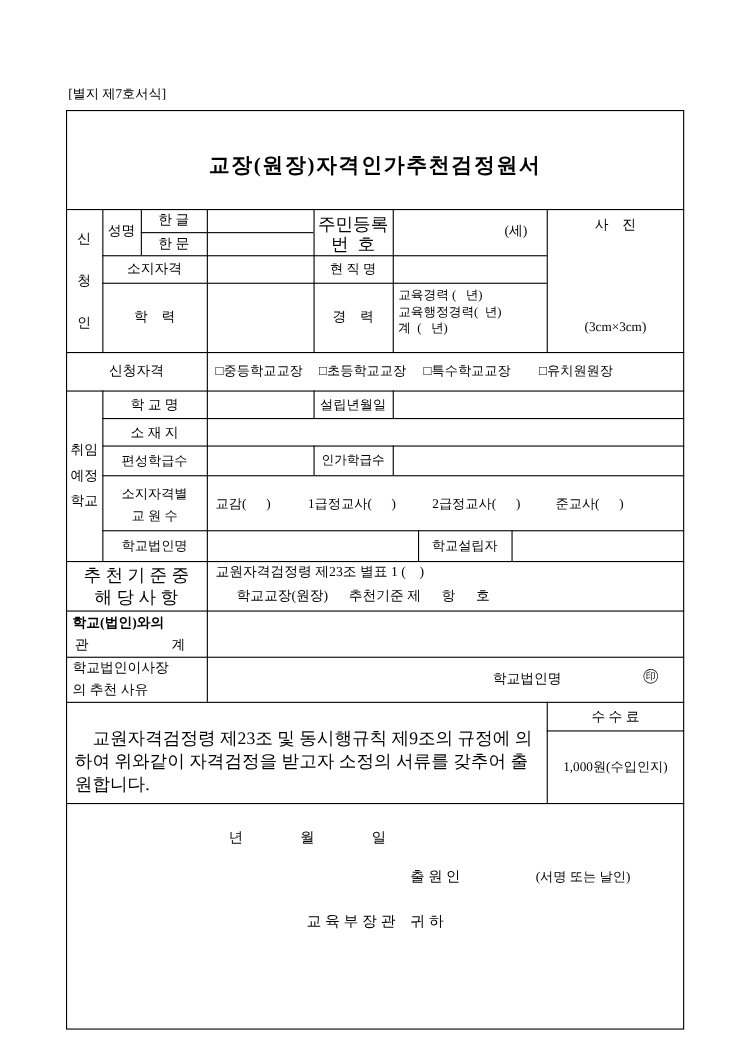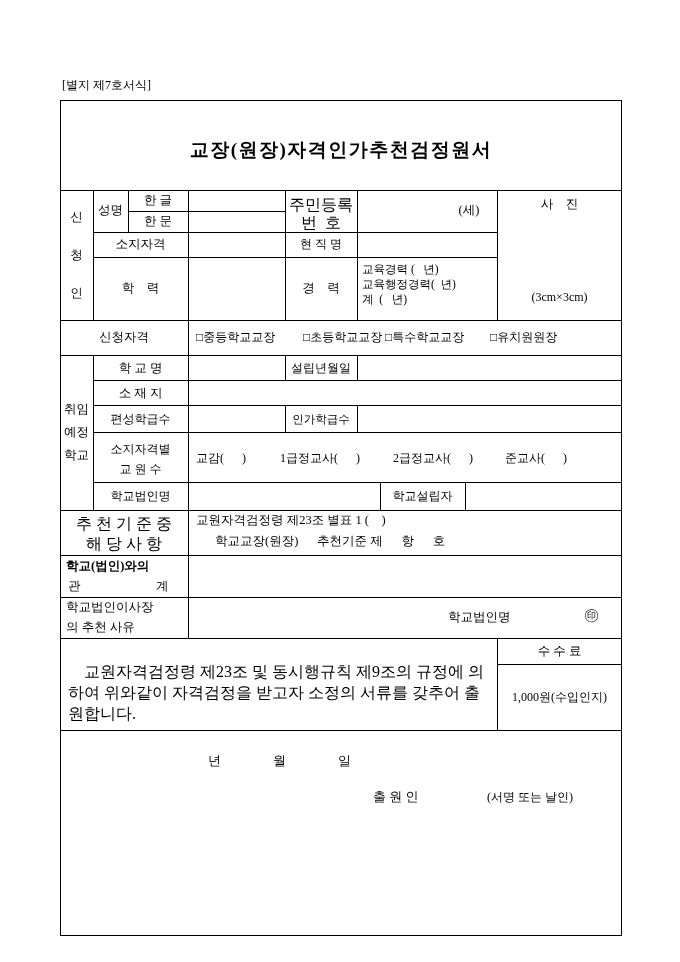--- a/index.html
+++ b/index.html
@@ -101,21 +101,21 @@
   <div class="field" style="left:189px; top:191px; width:96px; height:20px;"></div>
   <div class="field" style="left:189px; top:212px; width:96px; height:20px;"></div>
   <div class="field" style="left:358px; top:191px; width:85px; height:41px;"></div>
   <div class="field" style="left:189px; top:233px; width:96px; height:24px;"></div>
   <div class="field" style="left:358px; top:233px; width:139px; height:24px;"></div>
   <div class="field" style="left:189px; top:258px; width:96px; height:62px;"></div>
   <div class="field" style="left:498px; top:191px; width:124px; height:129px;"></div>
 
   <div class="txt tc" style="left:60px; top:331px; width:128px;">신청자격</div>
   <div class="txt f12" style="left:196px; top:331px;"><span>□</span><span>중등학교교장</span></div>
-  <div class="txt f12" style="left:290px; top:331px;margin-left:13px;"><span>□</span><span>초등학교교장</span></div>
+  <div class="txt f12" style="left:290px; top:331px;"><span>□</span><span>초등학교교장</span></div>
   <div class="txt f12" style="left:385px; top:331px;"><span>□</span><span>특수학교교장</span></div>
   <div class="txt f12" style="left:490px; top:331px;"><span>□</span><span>유치원원장</span></div>
 
   <div class="vcell" style="left:60px; top:355px; width:33px; height:155px;">
     <span class="vtext" style="width:2.1em; line-height:23px;">취임예정학교</span>
   </div>
   <div class="txt tc" style="left:93px; top:362px; width:95px;">학 교 명</div>
   <div class="txt tc f12" style="left:285px; top:362px; width:72px;">설립년월일</div>
   <div class="txt tc" style="left:93px; top:387px; width:95px;">소 재 지</div>
   <div class="txt tc f12" style="left:93px; top:413px; width:95px;">편성학급수</div>
@@ -166,14 +166,15 @@
 
   <div class="txt f13" style="left:208px; top:754px;">년</div>
   <div class="txt f13" style="left:273px; top:754px;">월</div>
   <div class="txt f13" style="left:338px; top:754px;">일</div>
   <div class="field" style="left:150px; top:748px; width:250px; height:24px;"></div>
 
   <div class="txt f13" style="left:373px; top:790px;">출 원 인</div>
   <div class="txt f12" style="left:487px; top:791px;">(서명 또는 날인)</div>
   <div class="field" style="left:430px; top:785px; width:190px; height:24px;"></div>
 
+  <div class="txt tc f135" style="left:60px; top:831px; width:562px;">교 육 부 장 관    귀 하</div>
 
 </div>
 
 </body></html>

